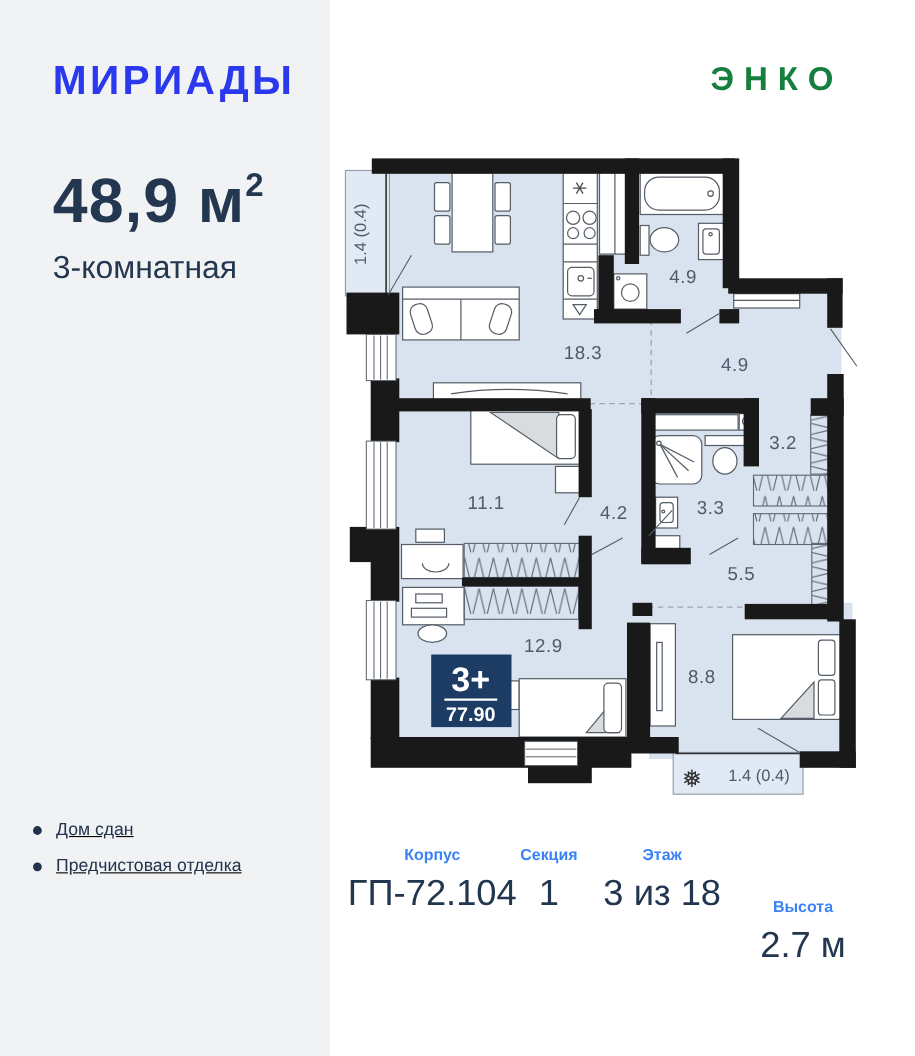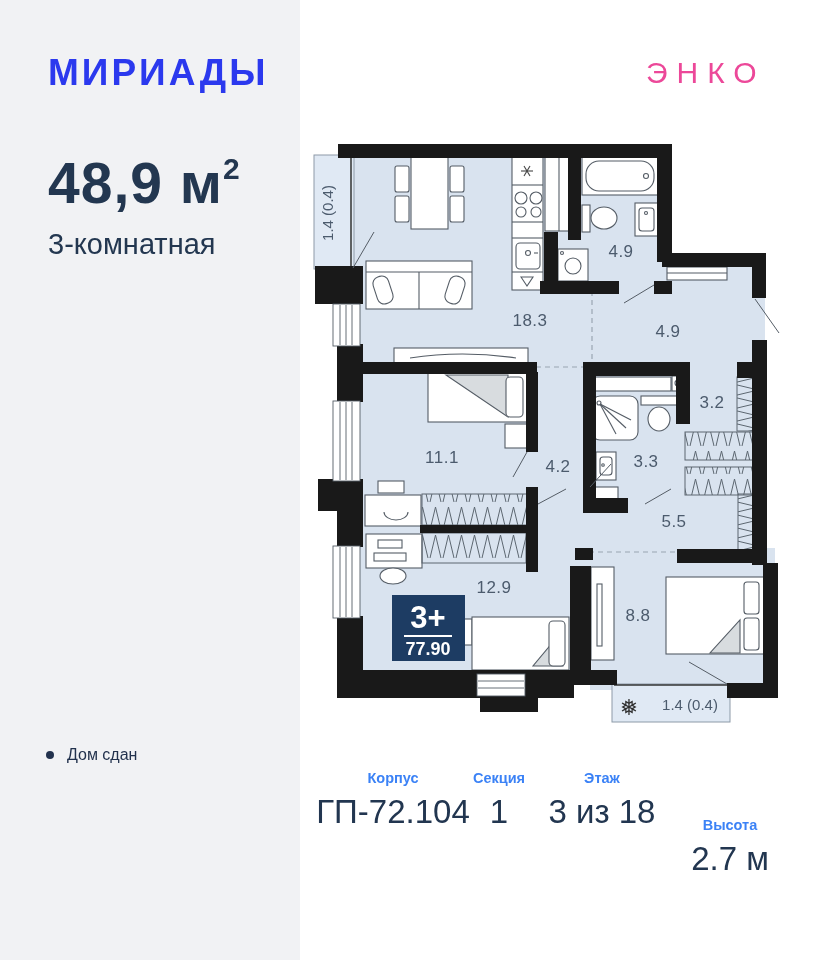--- a/index.html
+++ b/index.html
@@ -1,27 +1,27 @@
 <!DOCTYPE html>
 <html><head>
 <meta charset="utf-8">
 <style>
   html,body{margin:0;padding:0;}
   body{width:832px;height:960px;position:relative;background:#ffffff;
        font-family:"Liberation Sans",sans-serif;overflow:hidden;}
   .left-panel{position:absolute;left:0;top:0;width:300px;height:960px;background:#f1f2f4;}
   .brand-left{position:absolute;left:48px;top:52px;font-size:37px;font-weight:700;
               color:#2b39ee;letter-spacing:3px;}
-  .brand-right{position:absolute;left:646px;top:56px;font-size:30px;font-weight:400;
-               color:#ec4899;letter-spacing:9px;}
+  .brand-right{position:absolute;left:646px;top:56px;font-size:30px;font-weight:700;
+               color:#15803d;letter-spacing:9px;}
   .area-line{position:absolute;left:48px;top:150px;color:#233750;font-size:57px;
              font-weight:600;letter-spacing:1px;}
   .area-line sup{font-size:30px;position:relative;top:-4px;font-weight:600;}
   .rooms-line{position:absolute;left:48px;top:228px;color:#233750;font-size:29px;font-weight:500;}
-  .features{position:absolute;left:46px;top:746px;}
+  .features{position:absolute;left:30px;top:746px;text-decoration:underline;}
   .feature{display:flex;align-items:center;margin-bottom:15px;}
   .feature .dot{width:8px;height:8px;border-radius:50%;background:#22324d;margin-right:13px;flex:0 0 auto;}
   .feature .txt{font-size:16px;color:#22324d;font-weight:500;}
   .spec{position:absolute;top:770px;transform:translateX(-50%);text-align:center;}
   .spec .lbl{font-size:14.5px;color:#3b82f6;margin-bottom:7px;font-weight:700;}
   .spec .val{font-size:33px;color:#223650;font-weight:500;white-space:nowrap;}
   .spec-1{left:393px;} .spec-2{left:499px;} .spec-3{left:602px;} .spec-4{left:730px;margin-top:47px;}
   svg text{font-family:"Liberation Sans",sans-serif;}
   .room-lbl{fill:#4c5b6d;font-size:17px;letter-spacing:0.5px;}
   .balc-lbl{fill:#4c5b6d;font-size:15px;}
@@ -312,20 +312,24 @@
     <line x1="404" y1="636" x2="452" y2="636" stroke="#ffffff" stroke-width="2"></line>
     <text x="428" y="655" text-anchor="middle" font-size="18" font-weight="bold" fill="#ffffff">77.90</text>
   </g>
 </svg>
 
 <div class="features">
   <div class="feature">
     <span class="dot"></span>
     <span class="txt">Дом сдан</span>
   </div>
+  <div class="feature">
+    <span class="dot"></span>
+    <span class="txt">Предчистовая отделка</span>
+  </div>
 </div>
 
 <div class="spec spec-1">
   <div class="lbl">Корпус</div>
   <div class="val">ГП-72.104</div>
 </div>
 <div class="spec spec-2">
   <div class="lbl">Секция</div>
   <div class="val">1</div>
 </div>

